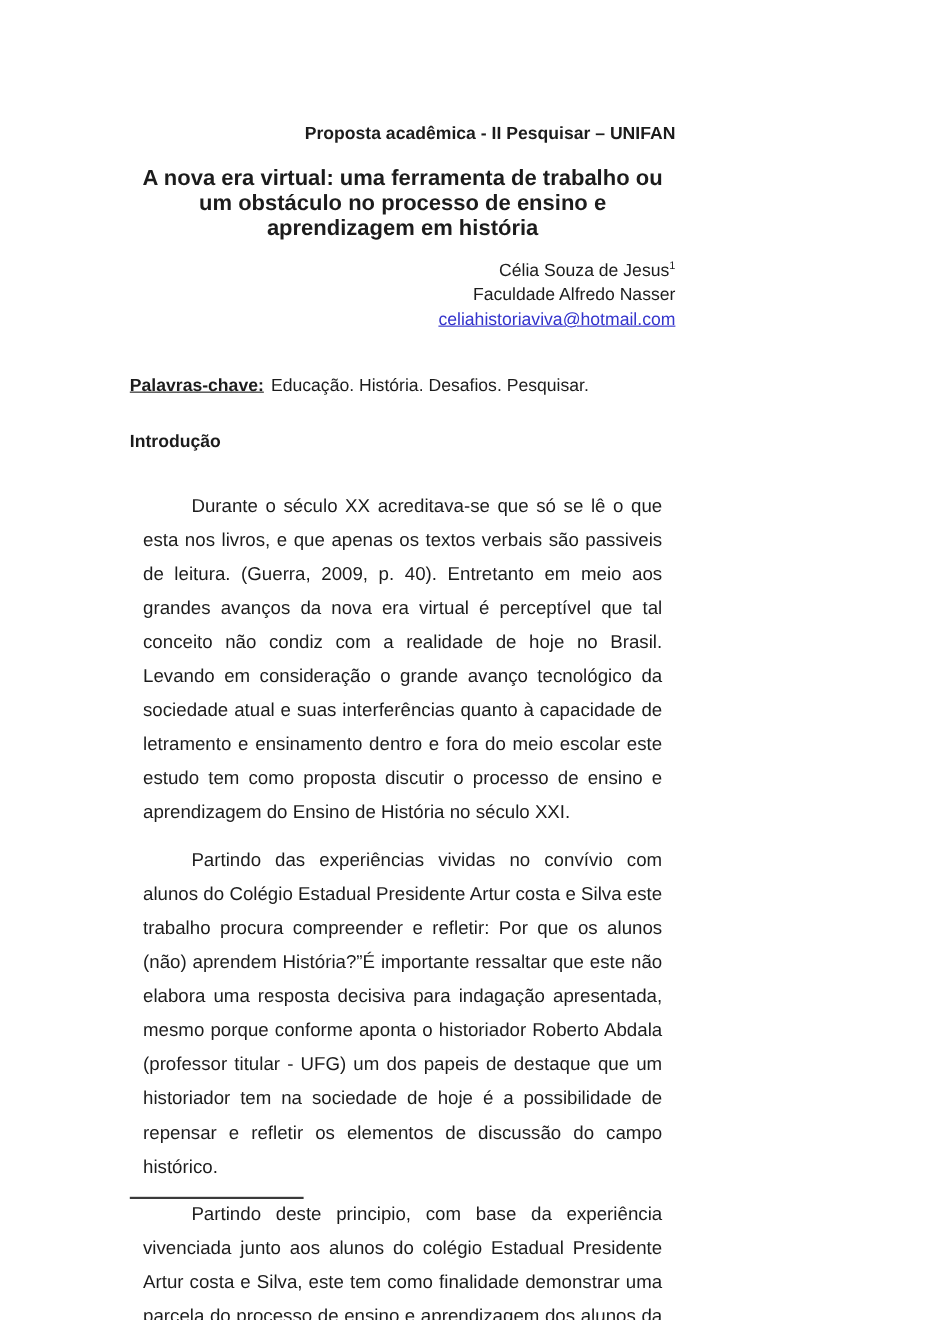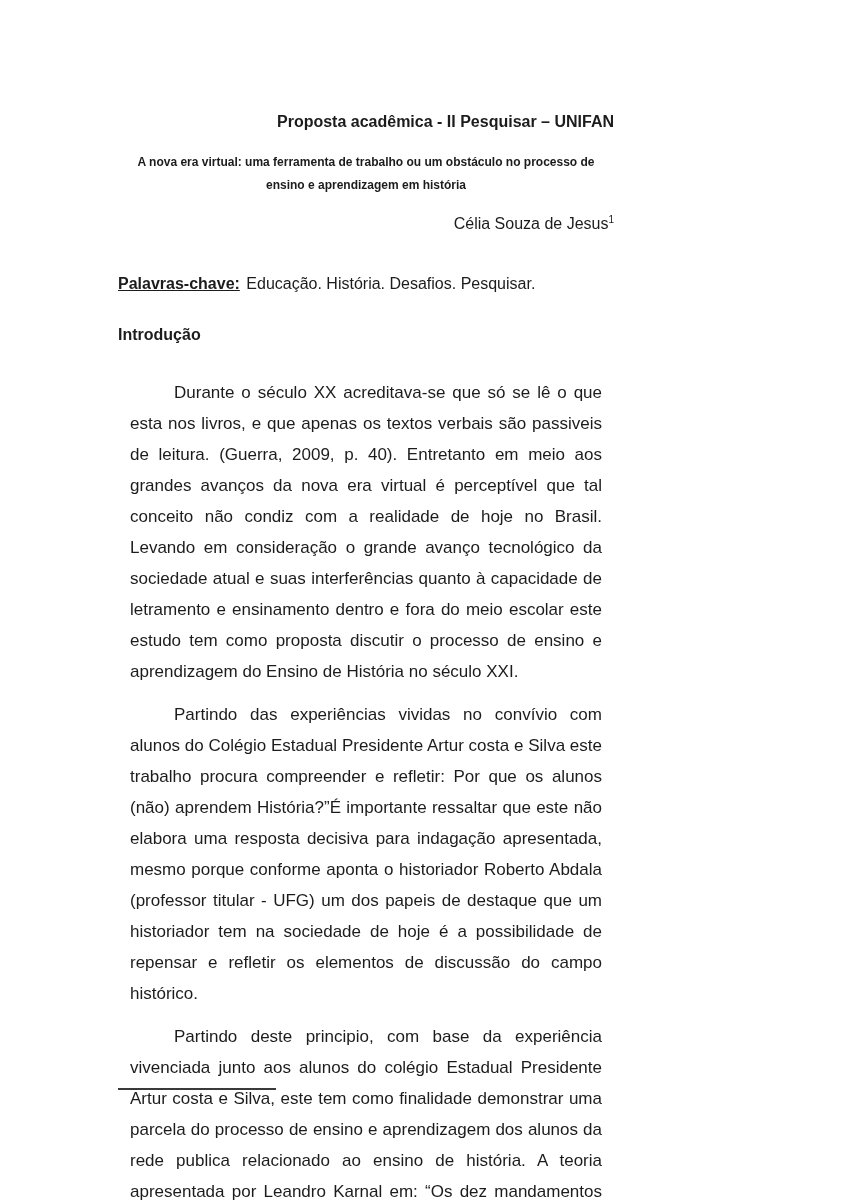--- a/index.html
+++ b/index.html
@@ -21,21 +21,21 @@
   .doc-header {
     text-align: right;
     font-weight: bold;
     font-size: 16px;
     line-height: 19px;
   }
   .doc-title {
     margin-top: 20px;
     text-align: center;
     font-weight: bold;
-    font-size: 12px;
+    font-size: 20px;
     line-height: 23px;
   }
   .author-block {
     margin-top: 16px;
     text-align: right;
     font-size: 16px;
     line-height: 22px;
   }
   .author-block sup {
     font-size: 10px;
@@ -102,20 +102,22 @@
 <body>
 
 <div class="page">
 
   <div class="doc-header">Proposta acadêmica - II Pesquisar – UNIFAN</div>
 
   <div class="doc-title">A nova era virtual: uma ferramenta de trabalho ou um obstáculo no processo de ensino e aprendizagem em história</div>
 
   <div class="author-block">
     <div><span>Célia Souza de Jesus</span><sup>1</sup></div>
+    <div>Faculdade Alfredo Nasser</div>
+    <div><a class="email-link">celiahistoriaviva@hotmail.com</a></div>
   </div>
 
   <div class="keywords-line">
     <span class="keywords-label">Palavras-chave:</span>
     <span>Educação. História. Desafios. Pesquisar.</span>
   </div>
 
   <div class="section-heading">Introdução</div>
 
   <div class="body-text">

